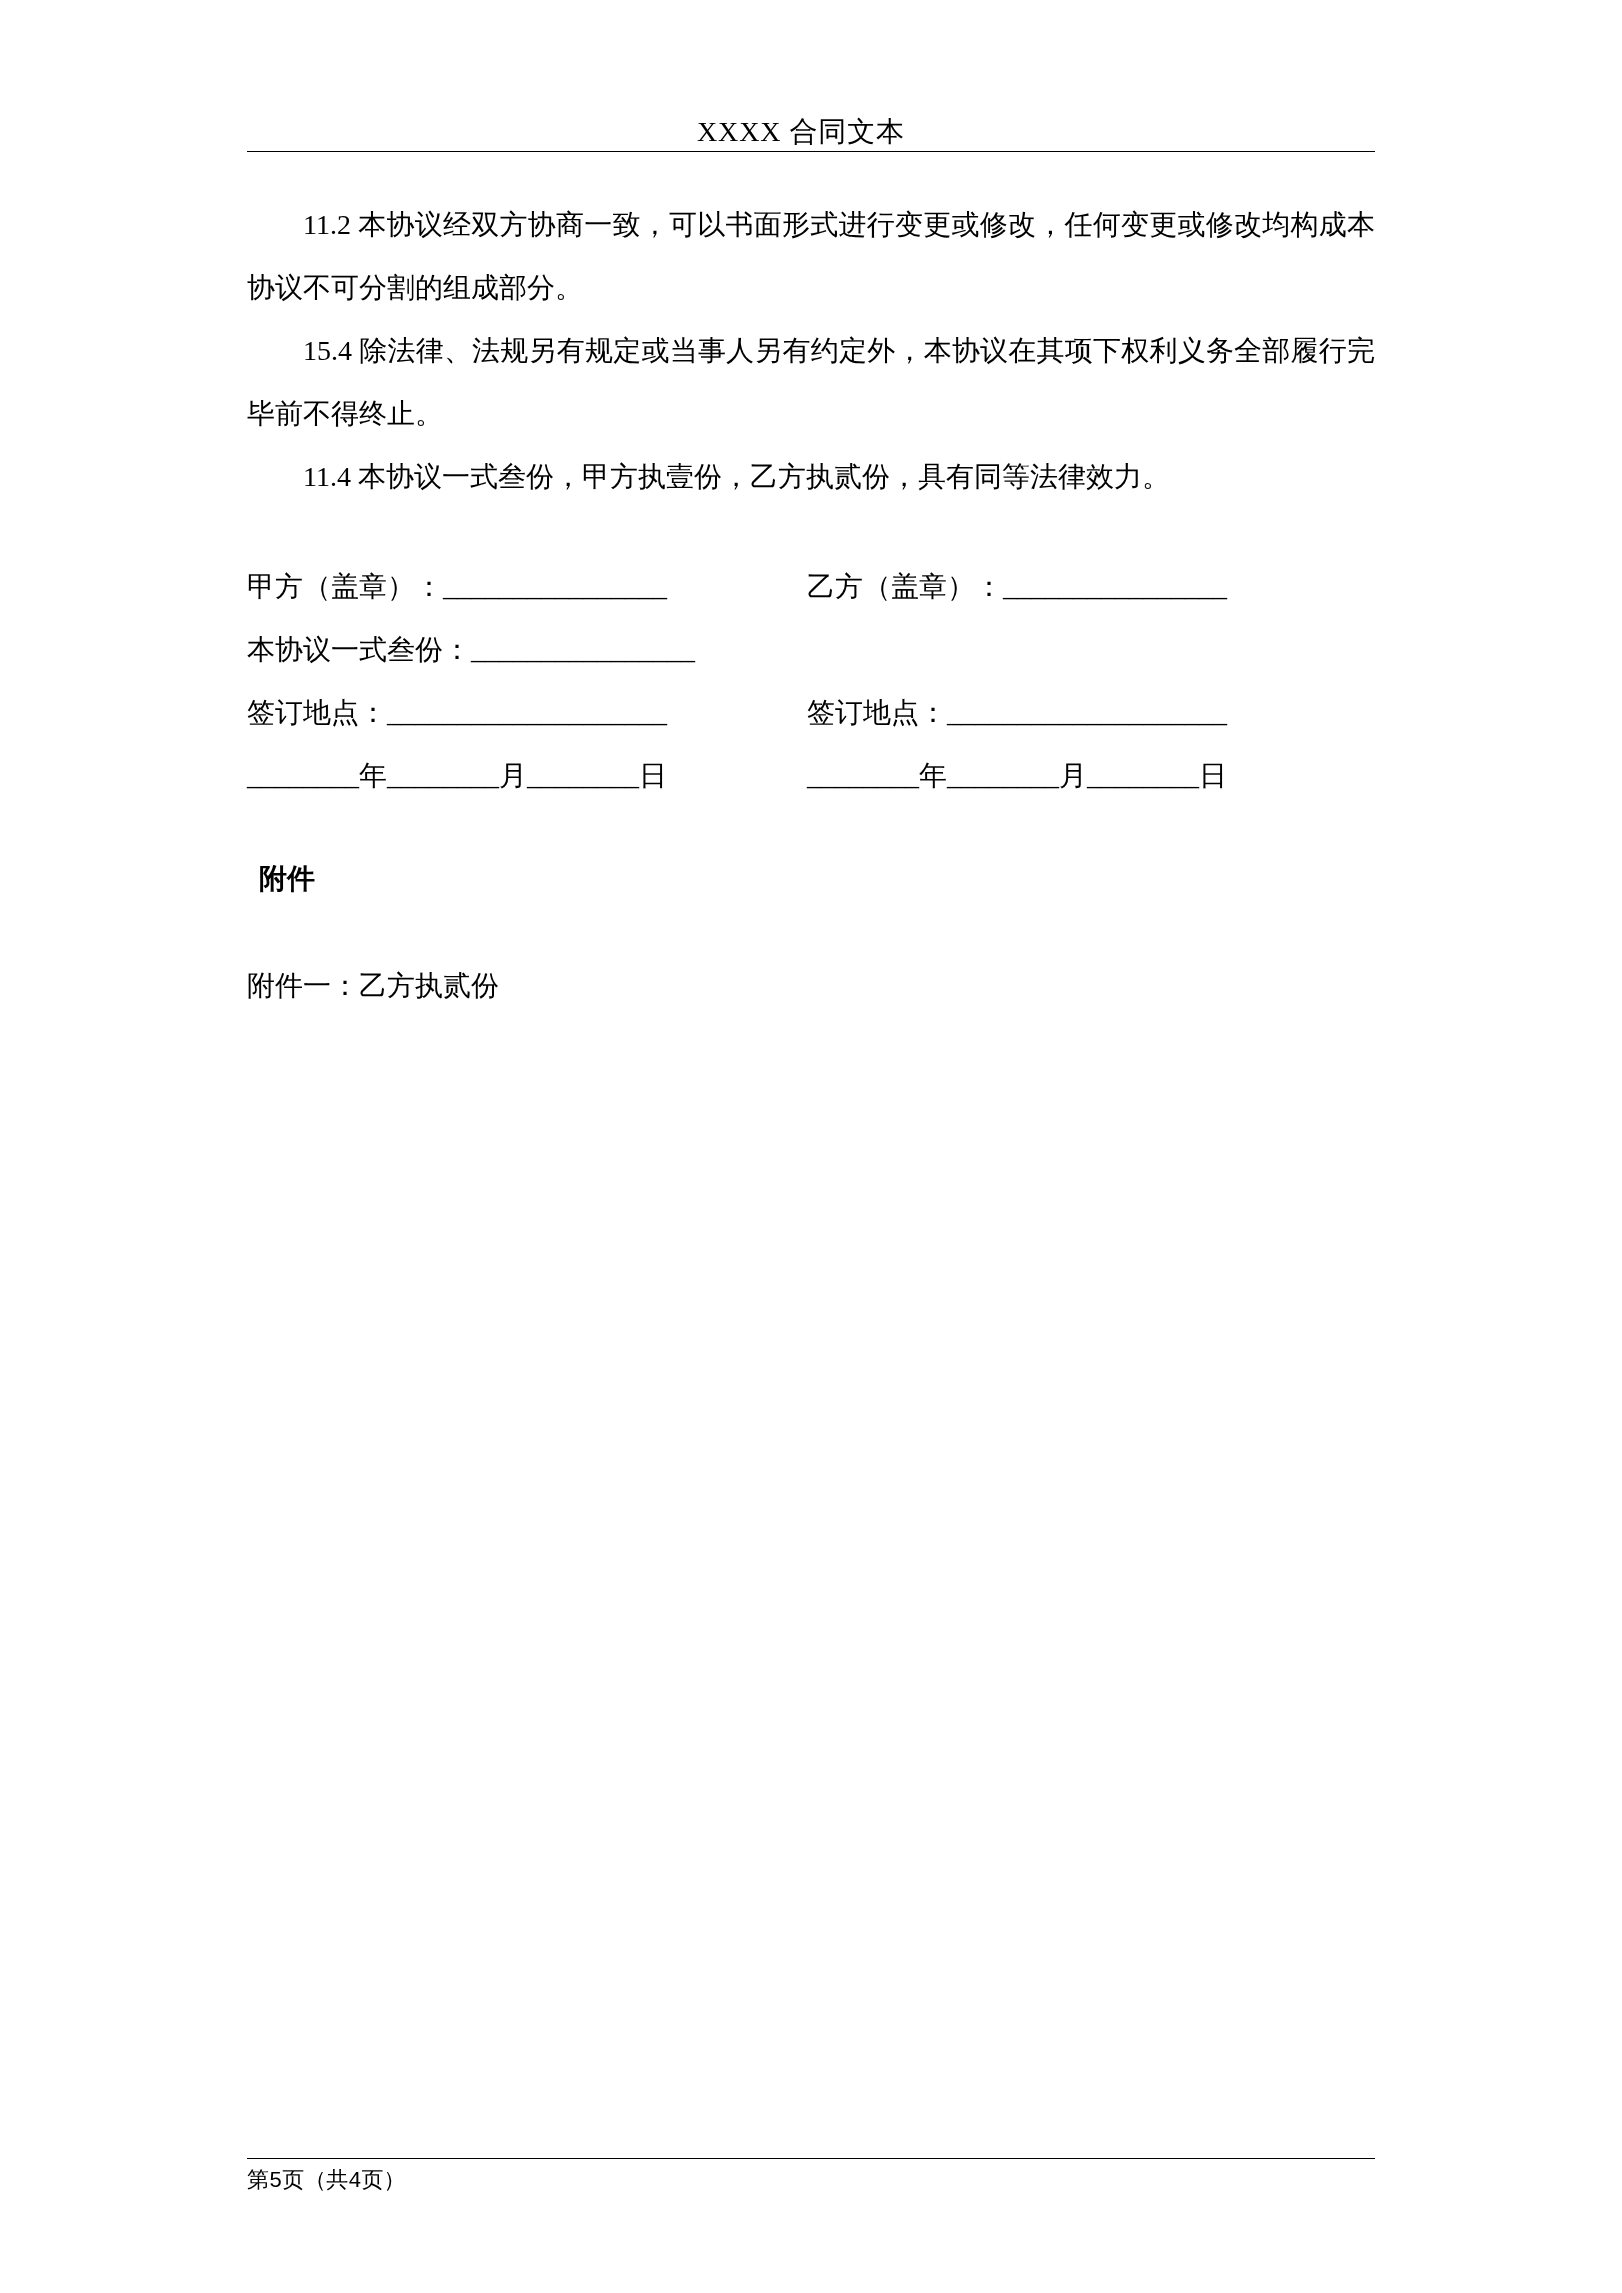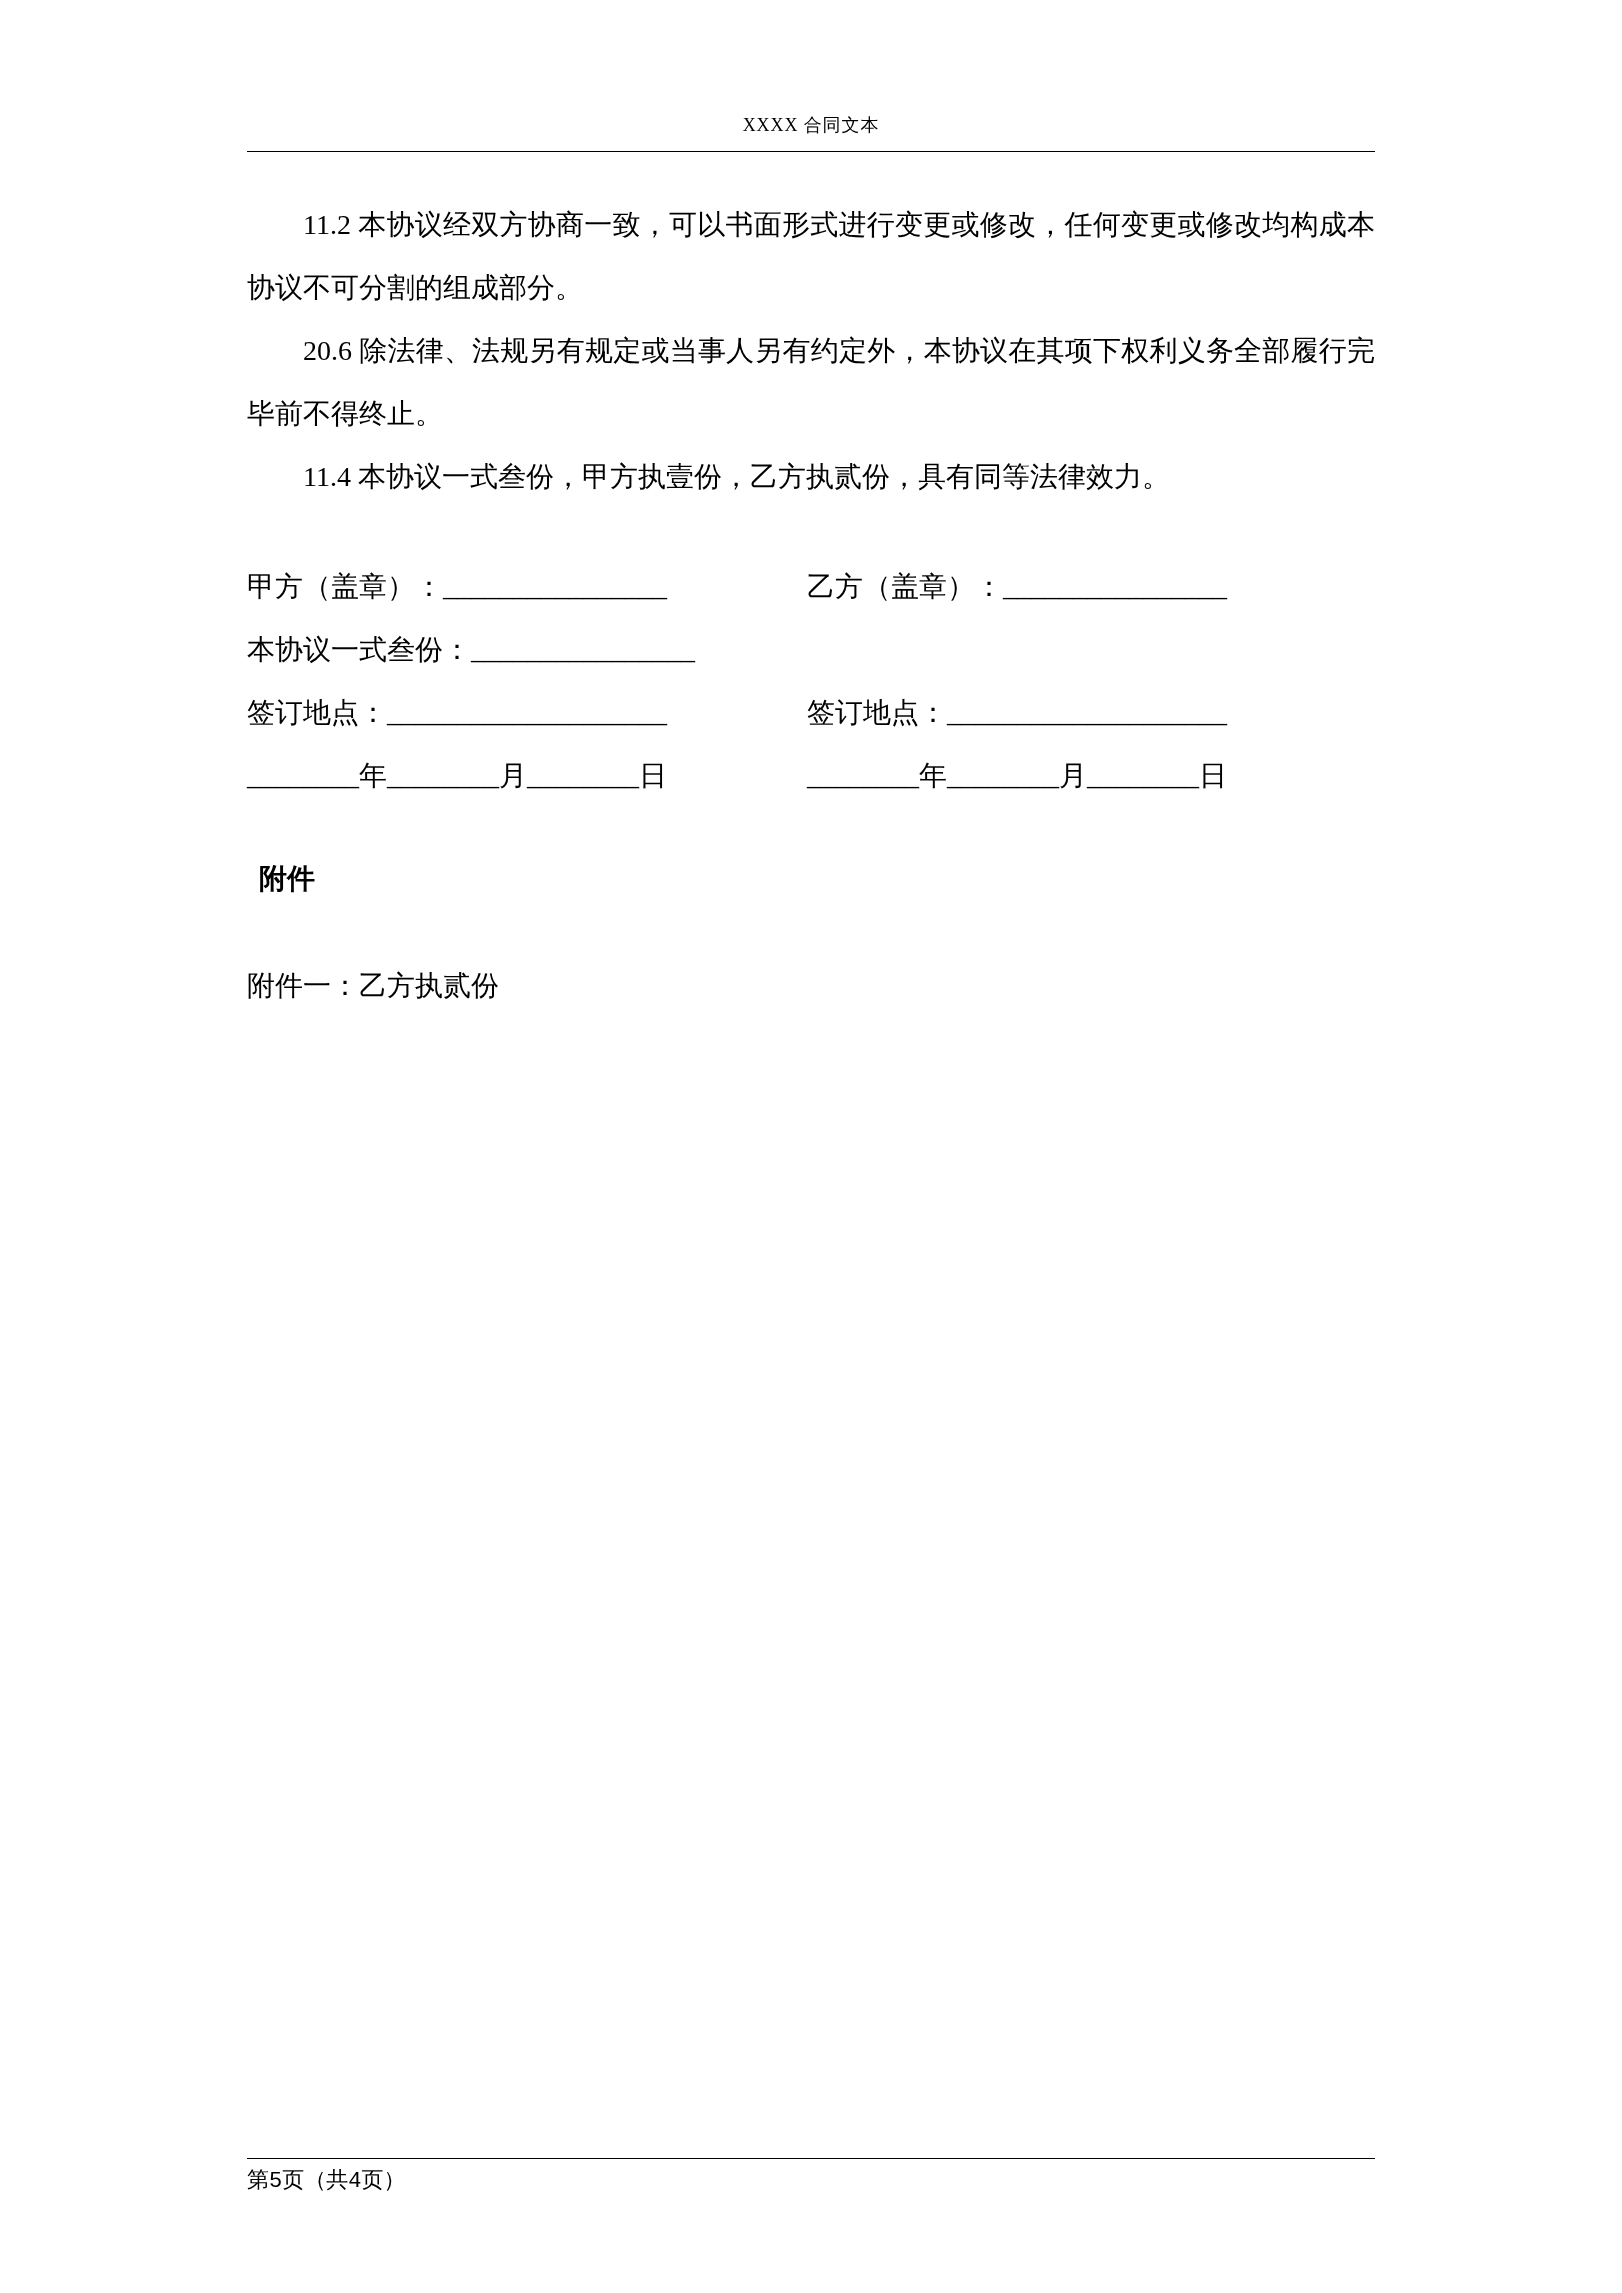--- a/index.html
+++ b/index.html
@@ -12,24 +12,24 @@
     width: 1623px;
     height: 2294px;
     background: #ffffff;
     color: #000000;
     font-family: "Liberation Serif", serif;
     overflow: hidden;
   }
   .header-title {
     position: absolute;
     top: 113px;
-    left: 247px;
+    left: 237px;
     width: 1128px;
     text-align: center;
-    font-size: 18px;
+    font-size: 28px;
     letter-spacing: 0.9px;
   }
   .header-rule {
     position: absolute;
     top: 151px;
     left: 247px;
     width: 1128px;
     border-top: 1.8px solid #000000;
   }
   .content {
@@ -99,21 +99,21 @@
 
   <div class="header-title">XXXX 合同文本</div>
 
   <div class="header-rule"></div>
 
   <div class="content">
 
 
     <p class="para indent">11.2 本协议经双方协商一致，可以书面形式进行变更或修改，任何变更或修改均构成本协议不可分割的组成部分。</p>
 
-    <p class="para indent">20.6 除法律、法规另有规定或当事人另有约定外，本协议在其项下权利义务全部履行完毕前不得终止。</p>
+    <p class="para indent">15.4 除法律、法规另有规定或当事人另有约定外，本协议在其项下权利义务全部履行完毕前不得终止。</p>
 
     <p class="para indent">11.4 本协议一式叁份，甲方执壹份，乙方执贰份，具有同等法律效力。</p>
 
     <div class="sig-block">
 
       <div class="sig-row">
         <div class="sig-cell-left">甲方（盖章）：________________</div>
         <div class="sig-cell-right">乙方（盖章）：________________</div>
       </div>
 

